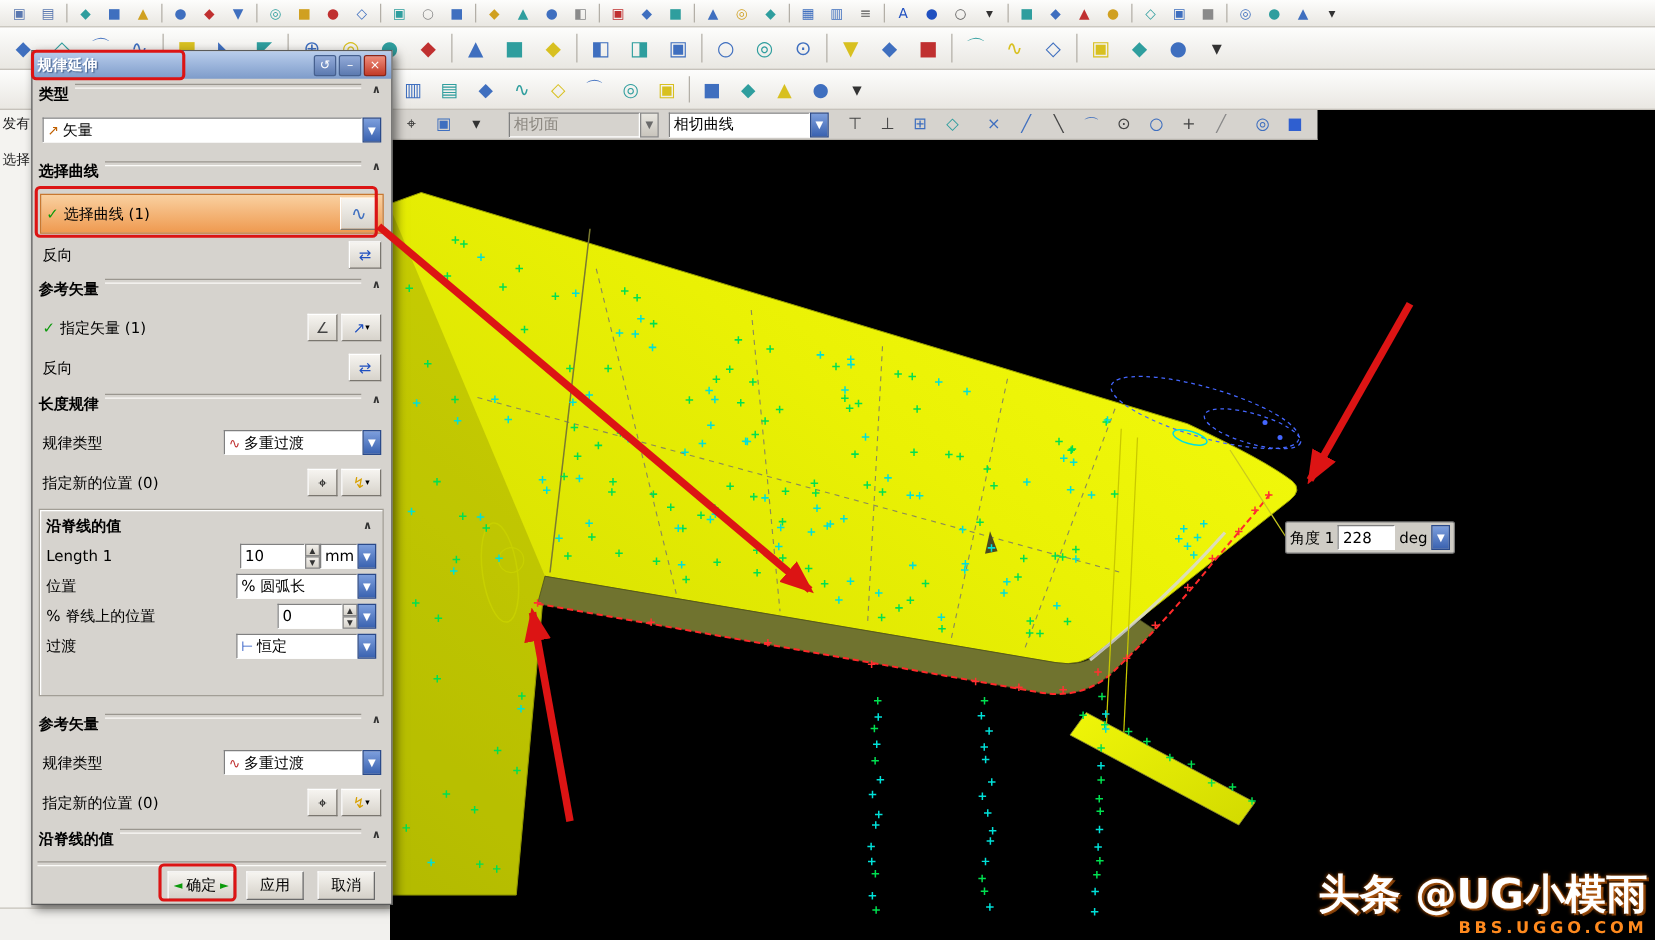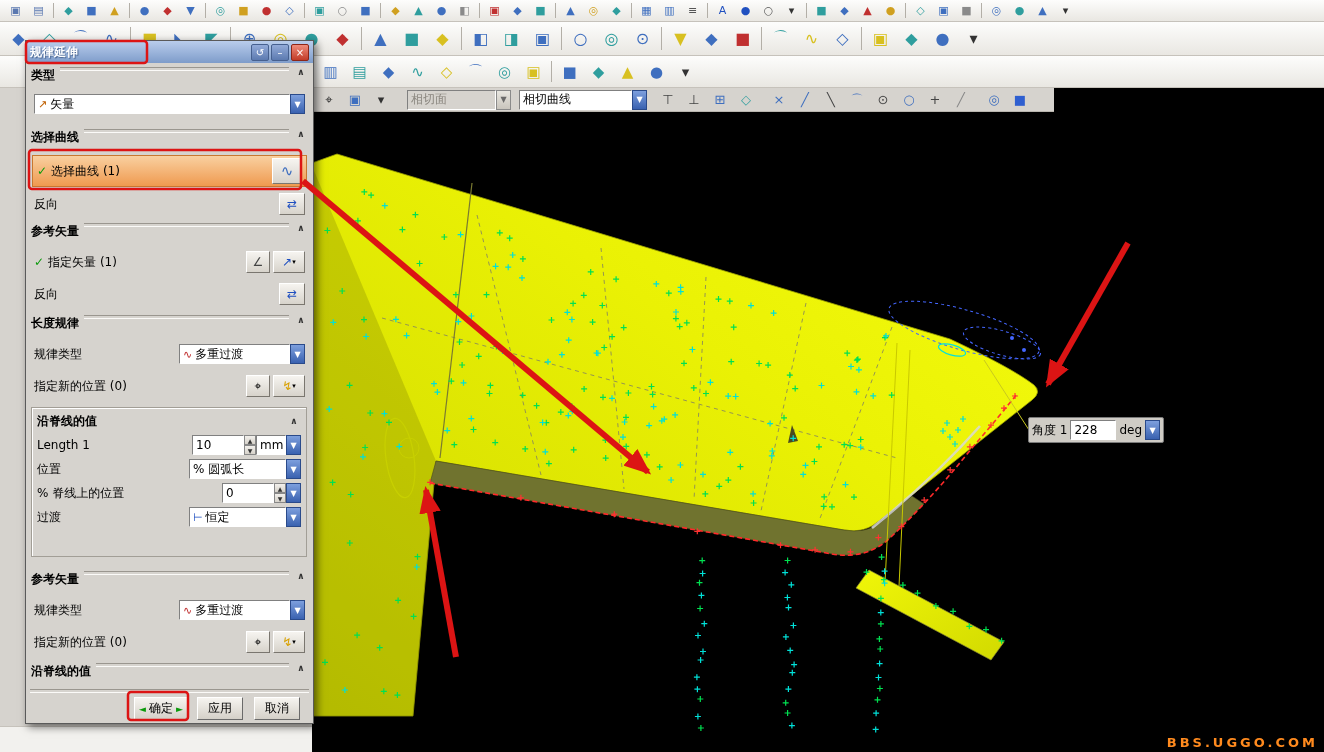--- a/index.html
+++ b/index.html
@@ -199,20 +199,24 @@
       <span class="tbi" style="color: rgb(47, 158, 158);">◎</span>
       <span class="tbi" style="color: rgb(216, 192, 32);">▣</span>
       <span class="tsep"></span>
       <span class="tbi" style="color: rgb(63, 111, 191);">■</span>
       <span class="tbi" style="color: rgb(47, 158, 158);">◆</span>
       <span class="tbi" style="color: rgb(216, 192, 32);">▲</span>
       <span class="tbi" style="color: rgb(63, 111, 191);">●</span>
       <span class="tbi" style="color: rgb(51, 51, 51);">▾</span>
     </div>
 
+  <div id="leftstrip">
+    <span class="lbl">发有</span>
+    <span class="lbl">选择</span>
+  </div>
   <div id="bottomstrip"></div>
 
   <div id="viewport">
     <svg id="scene" width="1012" height="664" viewBox="0 0 1012 664">
       <defs>
         <linearGradient id="gy" x1="0%" y1="100%" x2="100%" y2="0%">
           <stop offset="0%" stop-color="#cdd600"></stop>
             <stop offset="60%" stop-color="#eaf104"></stop>
             <stop offset="100%" stop-color="#f6fd10"></stop>
         </linearGradient>
@@ -265,32 +269,33 @@
     </svg>
 
     <div id="angle-box">
       <span>角度 1</span>
       <input class="fld" style="width: 46px;" value="228">
       <span>deg</span>
       <span class="carrow">▼</span>
     </div>
 
     <div id="watermark">
+      <div class="w1">头条 @UG小模雨</div>
       <div class="w2">BBS.UGGO.COM</div>
     </div>
   </div>
 
   <div id="selbar">
     <span style="display:inline-flex;align-items:center;">
         <span class="tbi" style="color: rgb(51, 51, 51);">⌖</span>
         <span class="tbi" style="color: rgb(63, 111, 191);">▣</span>
         <span class="tbi" style="color: rgb(51, 51, 51);">▾</span>
         <span class="tsep"></span>
       </span>
-    <span class="combo-wrap" style="margin-left:6px;width:104px;">
+    <span class="combo-wrap" style="margin-left:6px;width:120px;">
       <span class="combo disabled" style="flex:1">相切面</span>
       <span class="carrow gray">▼</span>
     </span>
     <span class="combo-wrap" style="margin-left:8px;width:128px;">
       <span class="combo" style="flex:1">相切曲线</span>
       <span class="carrow">▼</span>
     </span>
     <span style="display:inline-flex;align-items:center;margin-left:8px;">
         <span class="tbi" style="color: rgb(68, 68, 68);">⊤</span>
         <span class="tbi" style="color: rgb(68, 68, 68);">⊥</span>

